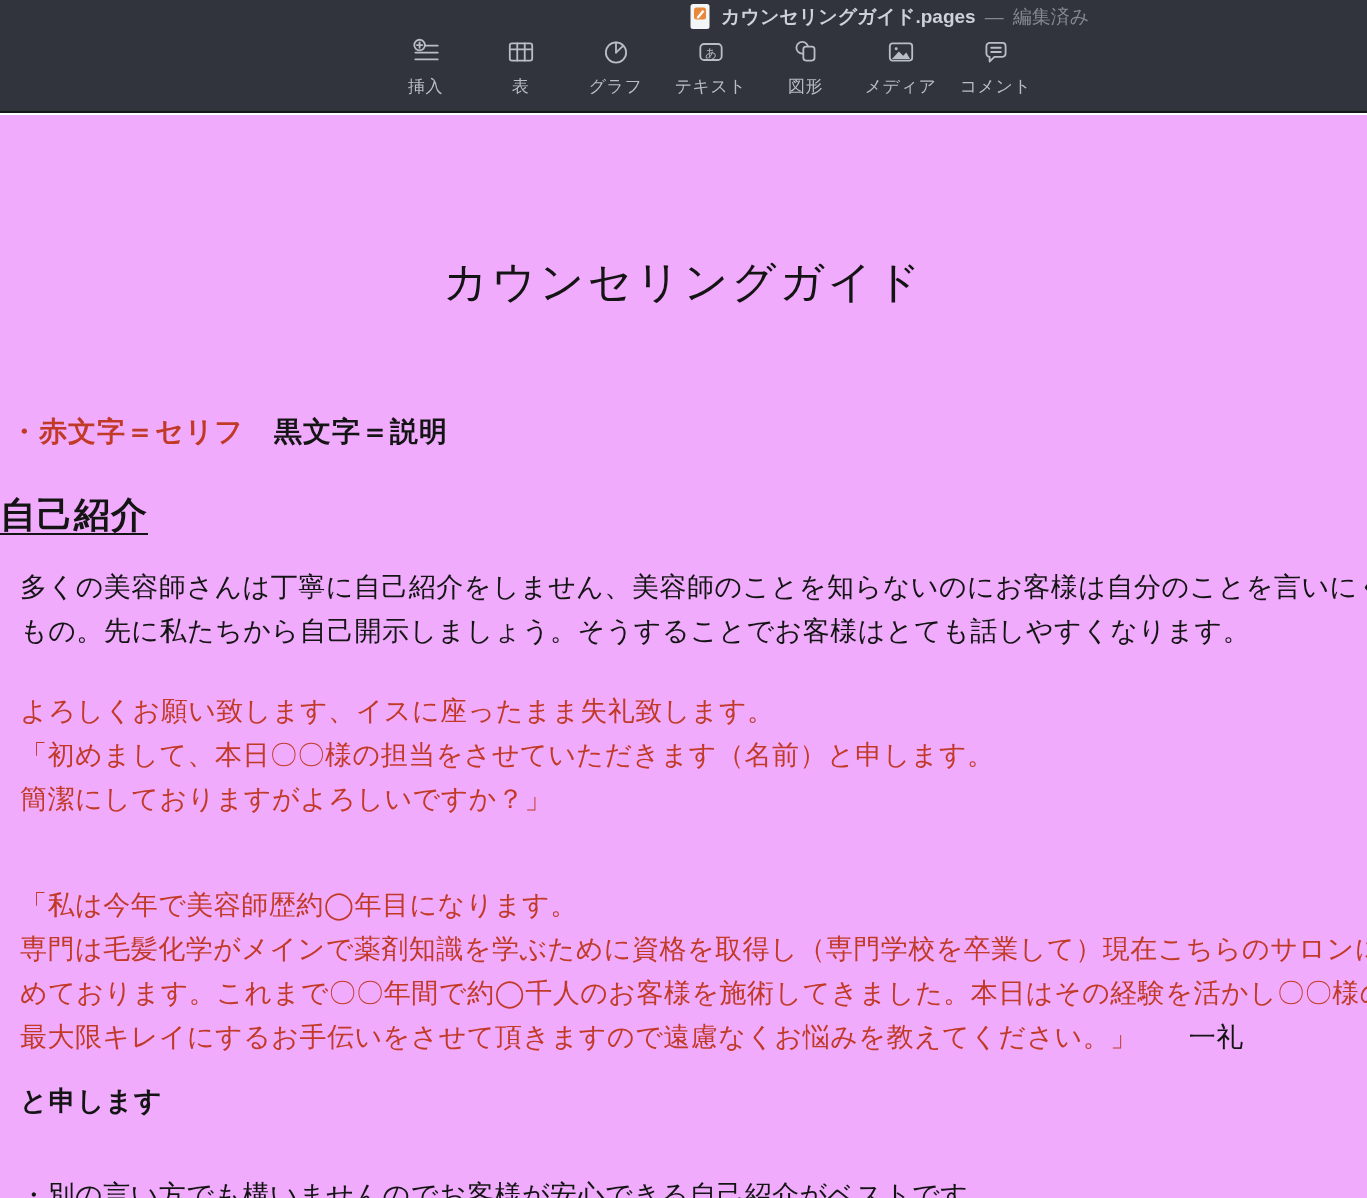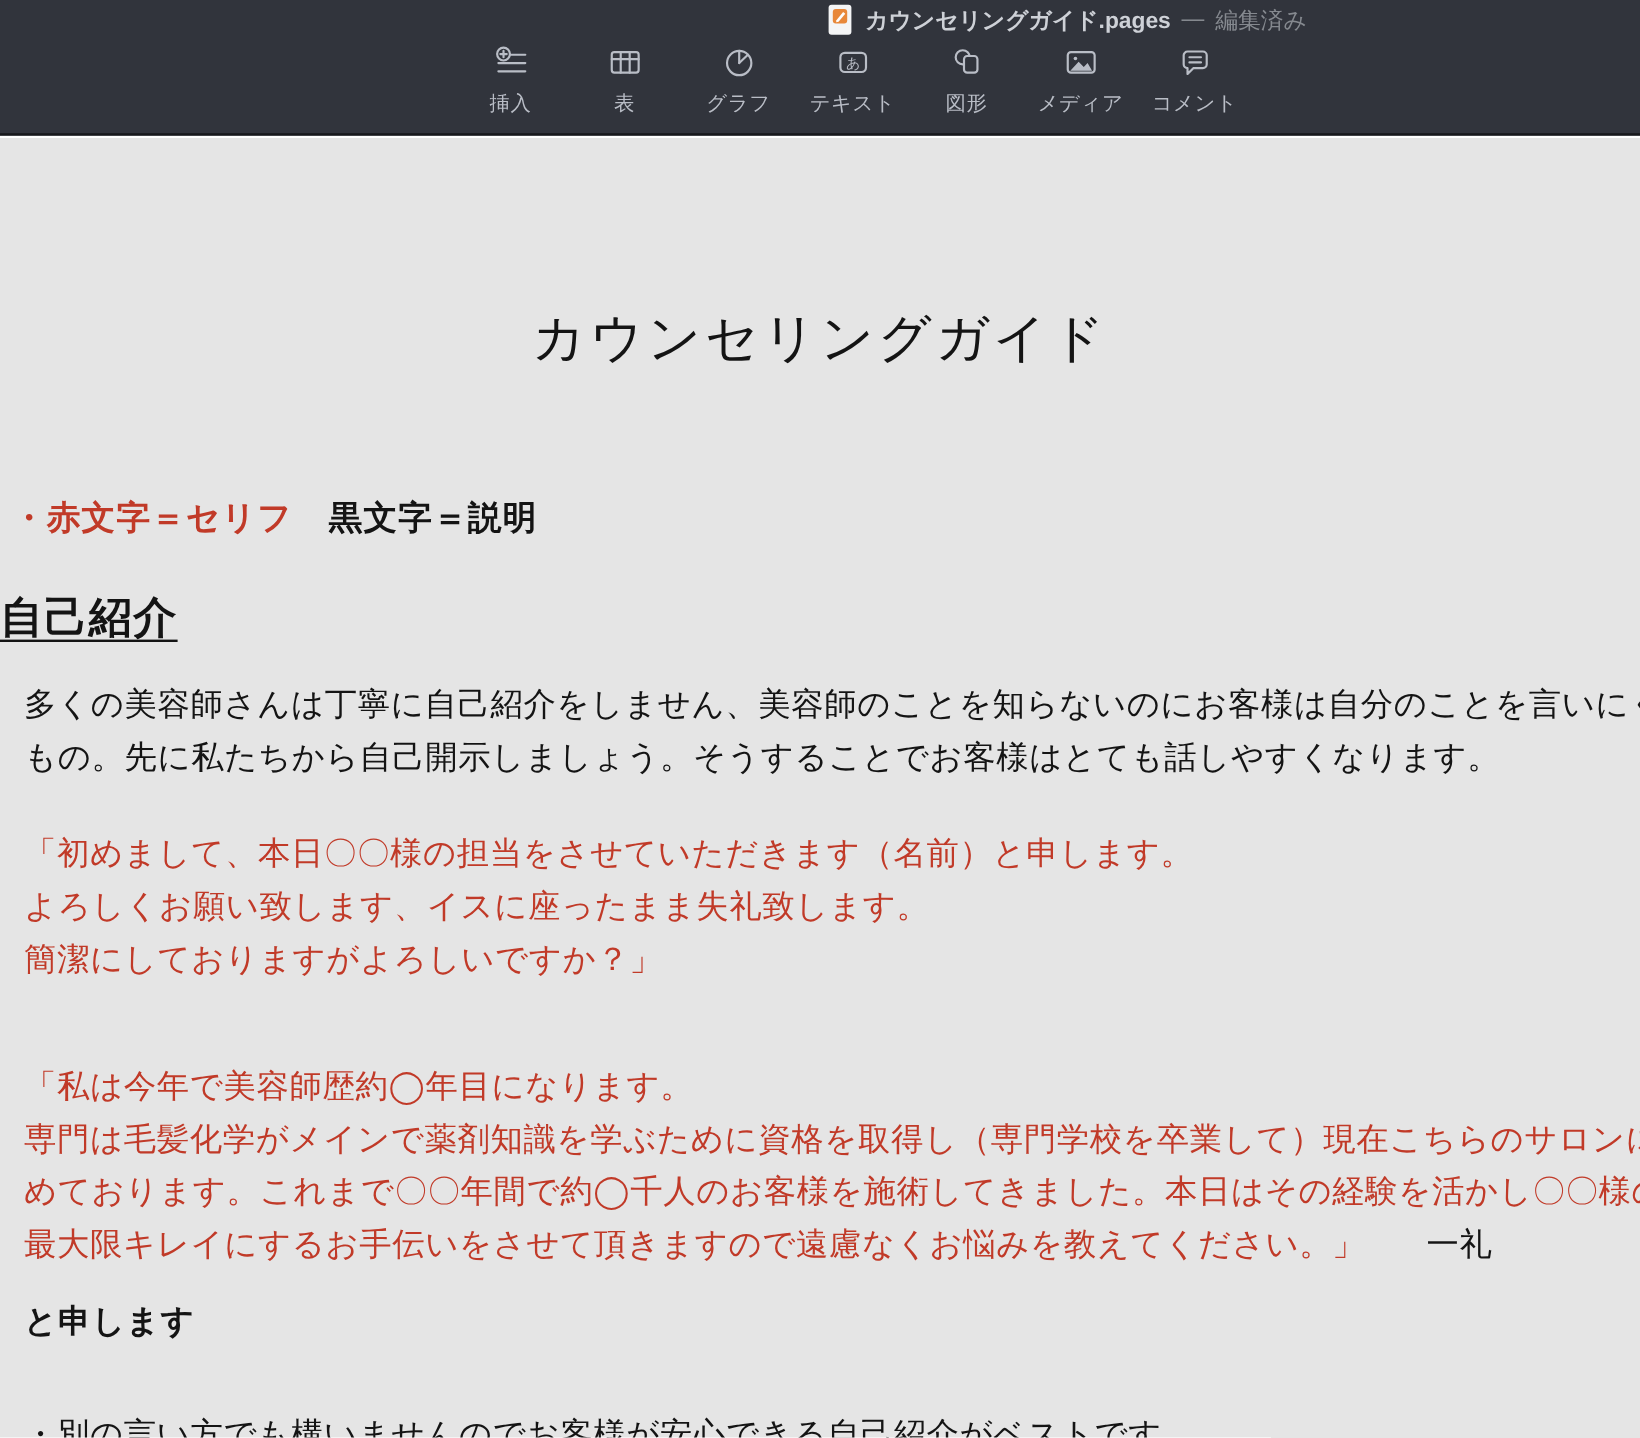--- a/index.html
+++ b/index.html
@@ -28,21 +28,21 @@
     width: 95px; display: flex; flex-direction: column; align-items: center;
     gap: 7px; cursor: default;
   }
   .tool .ticon { height: 32px; display: flex; align-items: center; justify-content: center; }
   .tool .tlabel { font-size: 17px; color: #b9bdc6; letter-spacing: 0.5px; }
   .tool svg { stroke: #b9bdc6; fill: none; stroke-width: 1.7; stroke-linecap: round; stroke-linejoin: round; }
 
   
   .page {
     position: absolute; top: 115px; left: 0; width: 1367px; height: 1083px;
-    background: #e5e5e5; font-family: "Liberation Serif", "DejaVu Serif", serif;
+    background: #f0abfc; font-family: "Liberation Serif", "DejaVu Serif", serif;
     color: #141414;
   }
   .doc-title {
     position: absolute; top: 138px; left: 0; width: 100%;
     text-align: center; font-size: 44px; letter-spacing: 3px; color: #141414;
   }
   .legend {
     position: absolute; top: 298px; left: 10px;
     font-size: 28px; font-weight: bold; letter-spacing: 1px; white-space: nowrap;
   }
@@ -179,22 +179,22 @@
   </div>
 
   <div class="heading">自己紹介</div>
 
   <div class="para intro">
     <div>多くの美容師さんは丁寧に自己紹介をしません、美容師のことを知らないのにお客様は自分のことを言いにくい</div>
     <div>もの。先に私たちから自己開示しましょう。そうすることでお客様はとても話しやすくなります。</div>
   </div>
 
   <div class="para quote1">
+    <div>よろしくお願い致します、イスに座ったまま失礼致します。</div>
     <div>「初めまして、本日〇〇様の担当をさせていただきます（名前）と申します。</div>
-    <div>よろしくお願い致します、イスに座ったまま失礼致します。</div>
     <div>簡潔にしておりますがよろしいですか？」</div>
   </div>
 
   <div class="para quote2">
     <div>「私は今年で美容師歴約◯年目になります。</div>
     <div>専門は毛髪化学がメインで薬剤知識を学ぶために資格を取得し（専門学校を卒業して）現在こちらのサロンに勤</div>
     <div>めております。これまで〇〇年間で約◯千人のお客様を施術してきました。本日はその経験を活かし〇〇様の髪を</div>
     <div><span>最大限キレイにするお手伝いをさせて頂きますので遠慮なくお悩みを教えてください。」</span><span class="suffix">一礼</span></div>
   </div>
 

